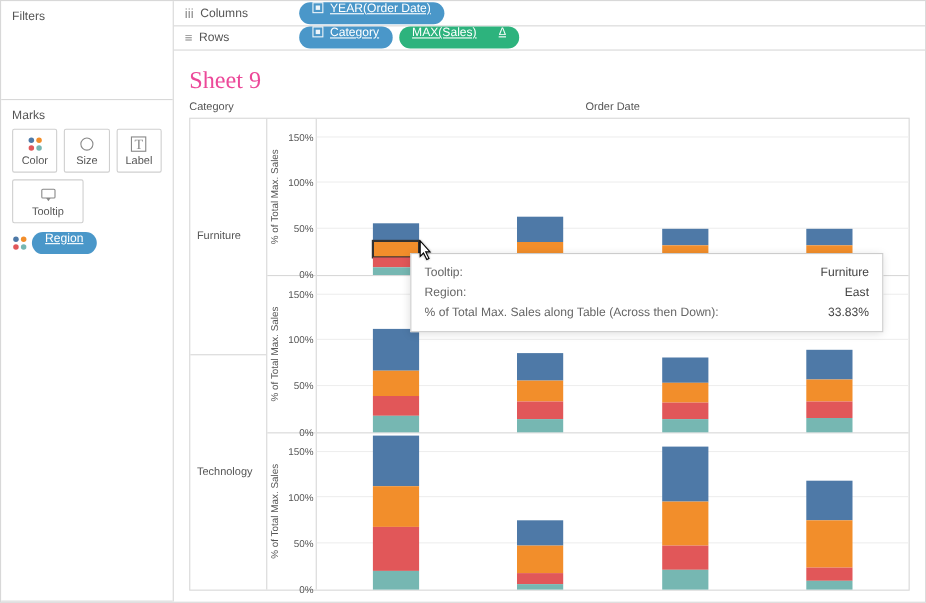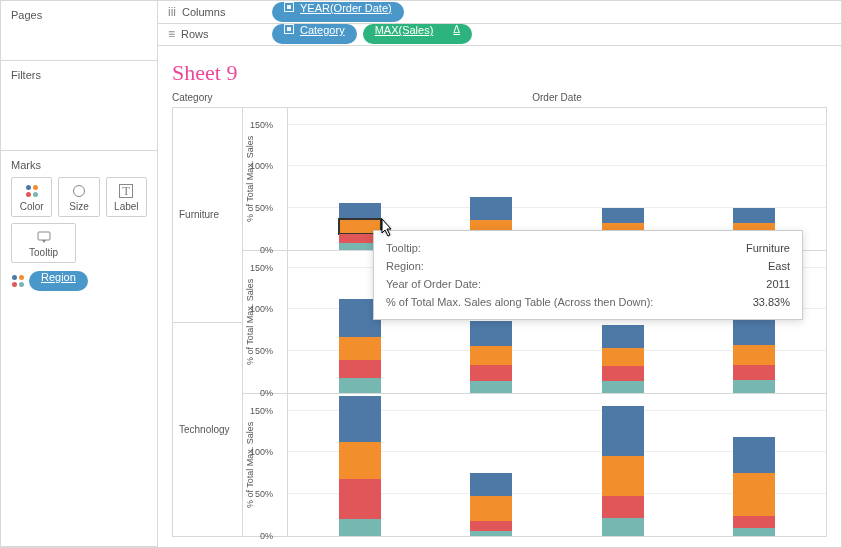--- a/index.html
+++ b/index.html
@@ -92,21 +92,21 @@
   }
   .ycell { flex:1; position:relative; border-bottom:1px solid #d8d8d8; display:flex; }
   .ycell:last-child{border-bottom:none;}
   .ytitle {
     writing-mode: vertical-rl; transform: rotate(180deg);
     font-size:9px; color:#555; text-align:center; width:14px;
     display:flex; align-items:center; justify-content:center;
   }
   .yticks { flex:1; position:relative; }
   .ytick {
-    position:absolute; right:14px; font-size:9px; color:#555;
+    position:absolute; right:2px; font-size:9px; color:#555;
     transform:translateY(50%);
   }
 
   .bars-col { flex:1; display:flex; flex-direction:column; }
   .barcell {
     flex:1; position:relative; border-bottom:1px solid #d8d8d8;
     display:flex; align-items:flex-end; justify-content:space-around;
     padding:0 6px;
   }
   .barcell:last-child{border-bottom:none;}
@@ -142,23 +142,20 @@
   .bars-ico b { display:block; width:3px; background:#888;}
   .lasso { width:12px; height:12px; border:1.3px solid #888; border-radius:50%;}
   .Tico { font-family: Georgia, serif; font-size:13px; border:1px solid #888; padding:0 2px; line-height:12px; color:#888;}
 </style>
 </head>
 <body>
 
 <div class="layout">
   <div class="left-rail">
 
-    <div class="panel pages-panel">
-      <div class="panel-title">Pages</div>
-    </div>
 
     <div class="panel filters-panel">
       <div class="panel-title">Filters</div>
     </div>
 
     <div class="panel marks-panel">
       <div class="panel-title">Marks</div>
       <div class="marks-grid">
         <div class="mark-btn">
           <div class="ico">
@@ -374,24 +371,20 @@
       <div class="tooltip" id="tooltip" style="left:215px; top:184px;">
           <div class="tooltip-row">
             <span class="k">Tooltip:</span>
             <span class="v">Furniture</span>
           </div>
           <div class="tooltip-row">
             <span class="k">Region:</span>
             <span class="v">East</span>
           </div>
           <div class="tooltip-row">
-            <span class="k">Year of Order Date:</span>
-            <span class="v">2011</span>
-          </div>
-          <div class="tooltip-row">
             <span class="k">% of Total Max. Sales along Table (Across then Down):</span>
             <span class="v">33.83%</span>
           </div>
         </div>
 
       <div class="cursor" style="left:218px; top:172px;">
         <svg width="18" height="22">
           <path d="M6 1 L6 15 L9 12 L12 18 L14 17 L11 11 L15 11 Z" fill="#fff" stroke="#000" stroke-width="1"></path>
         </svg>
       </div>

